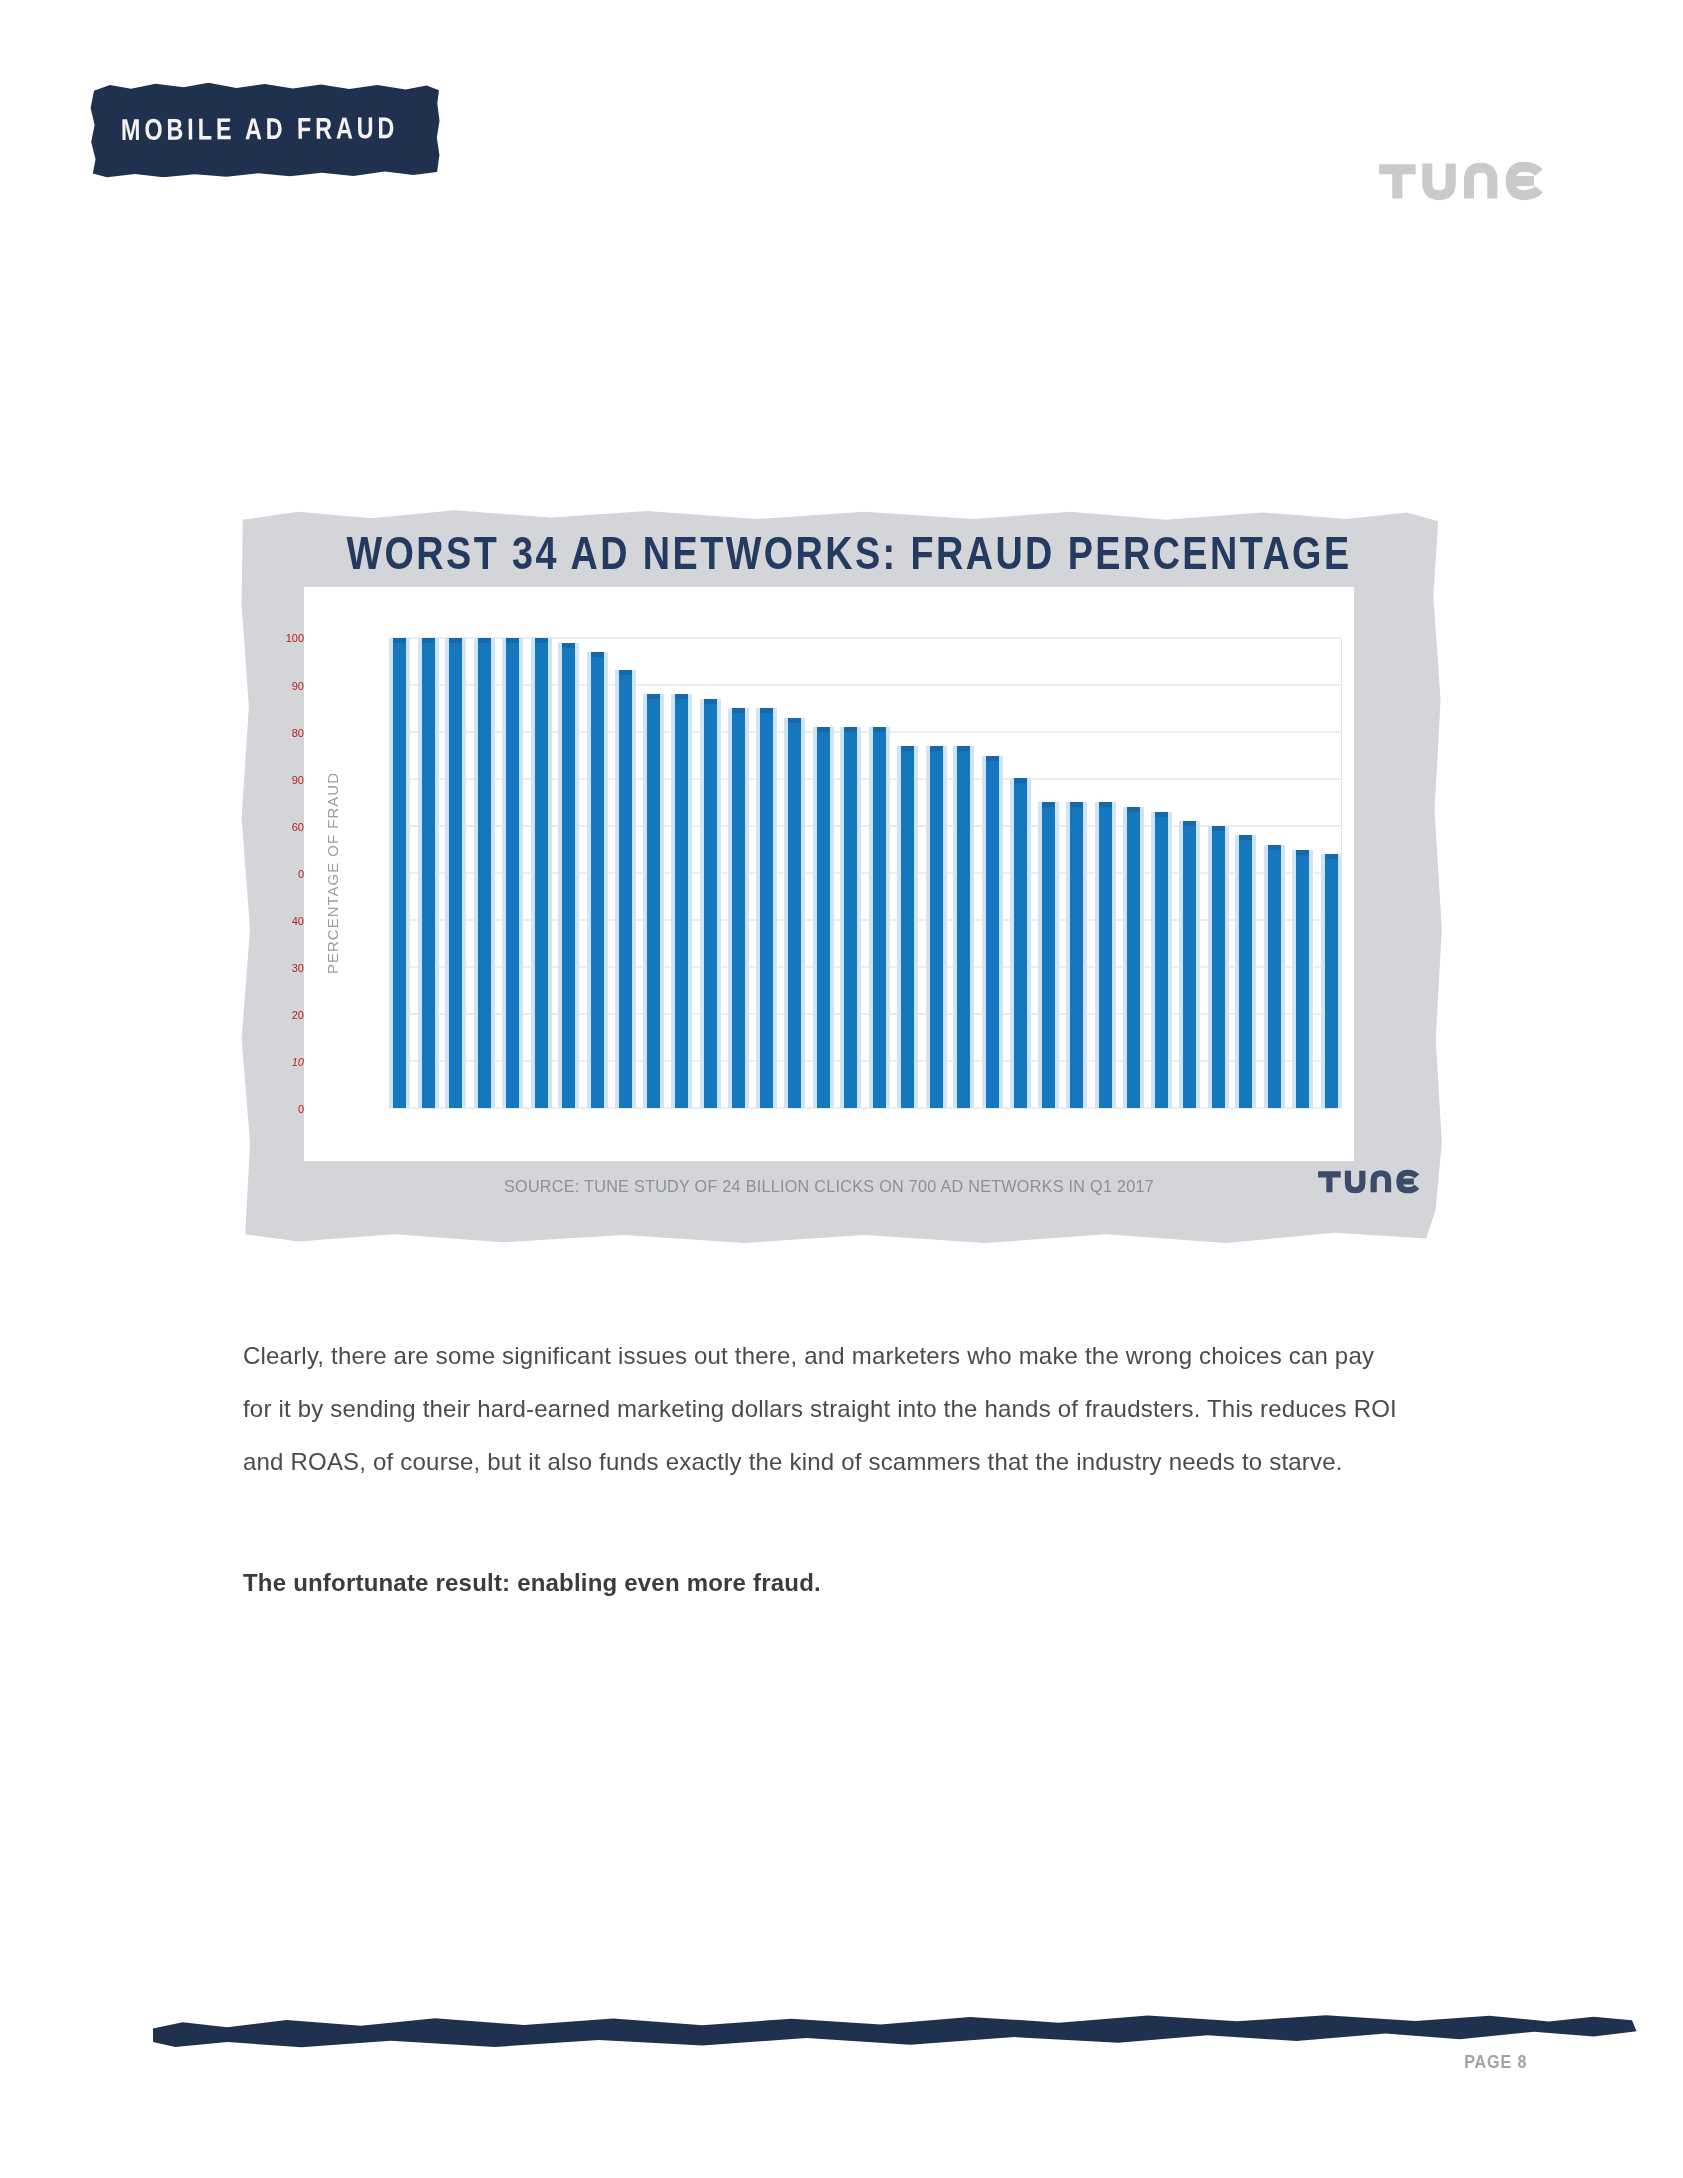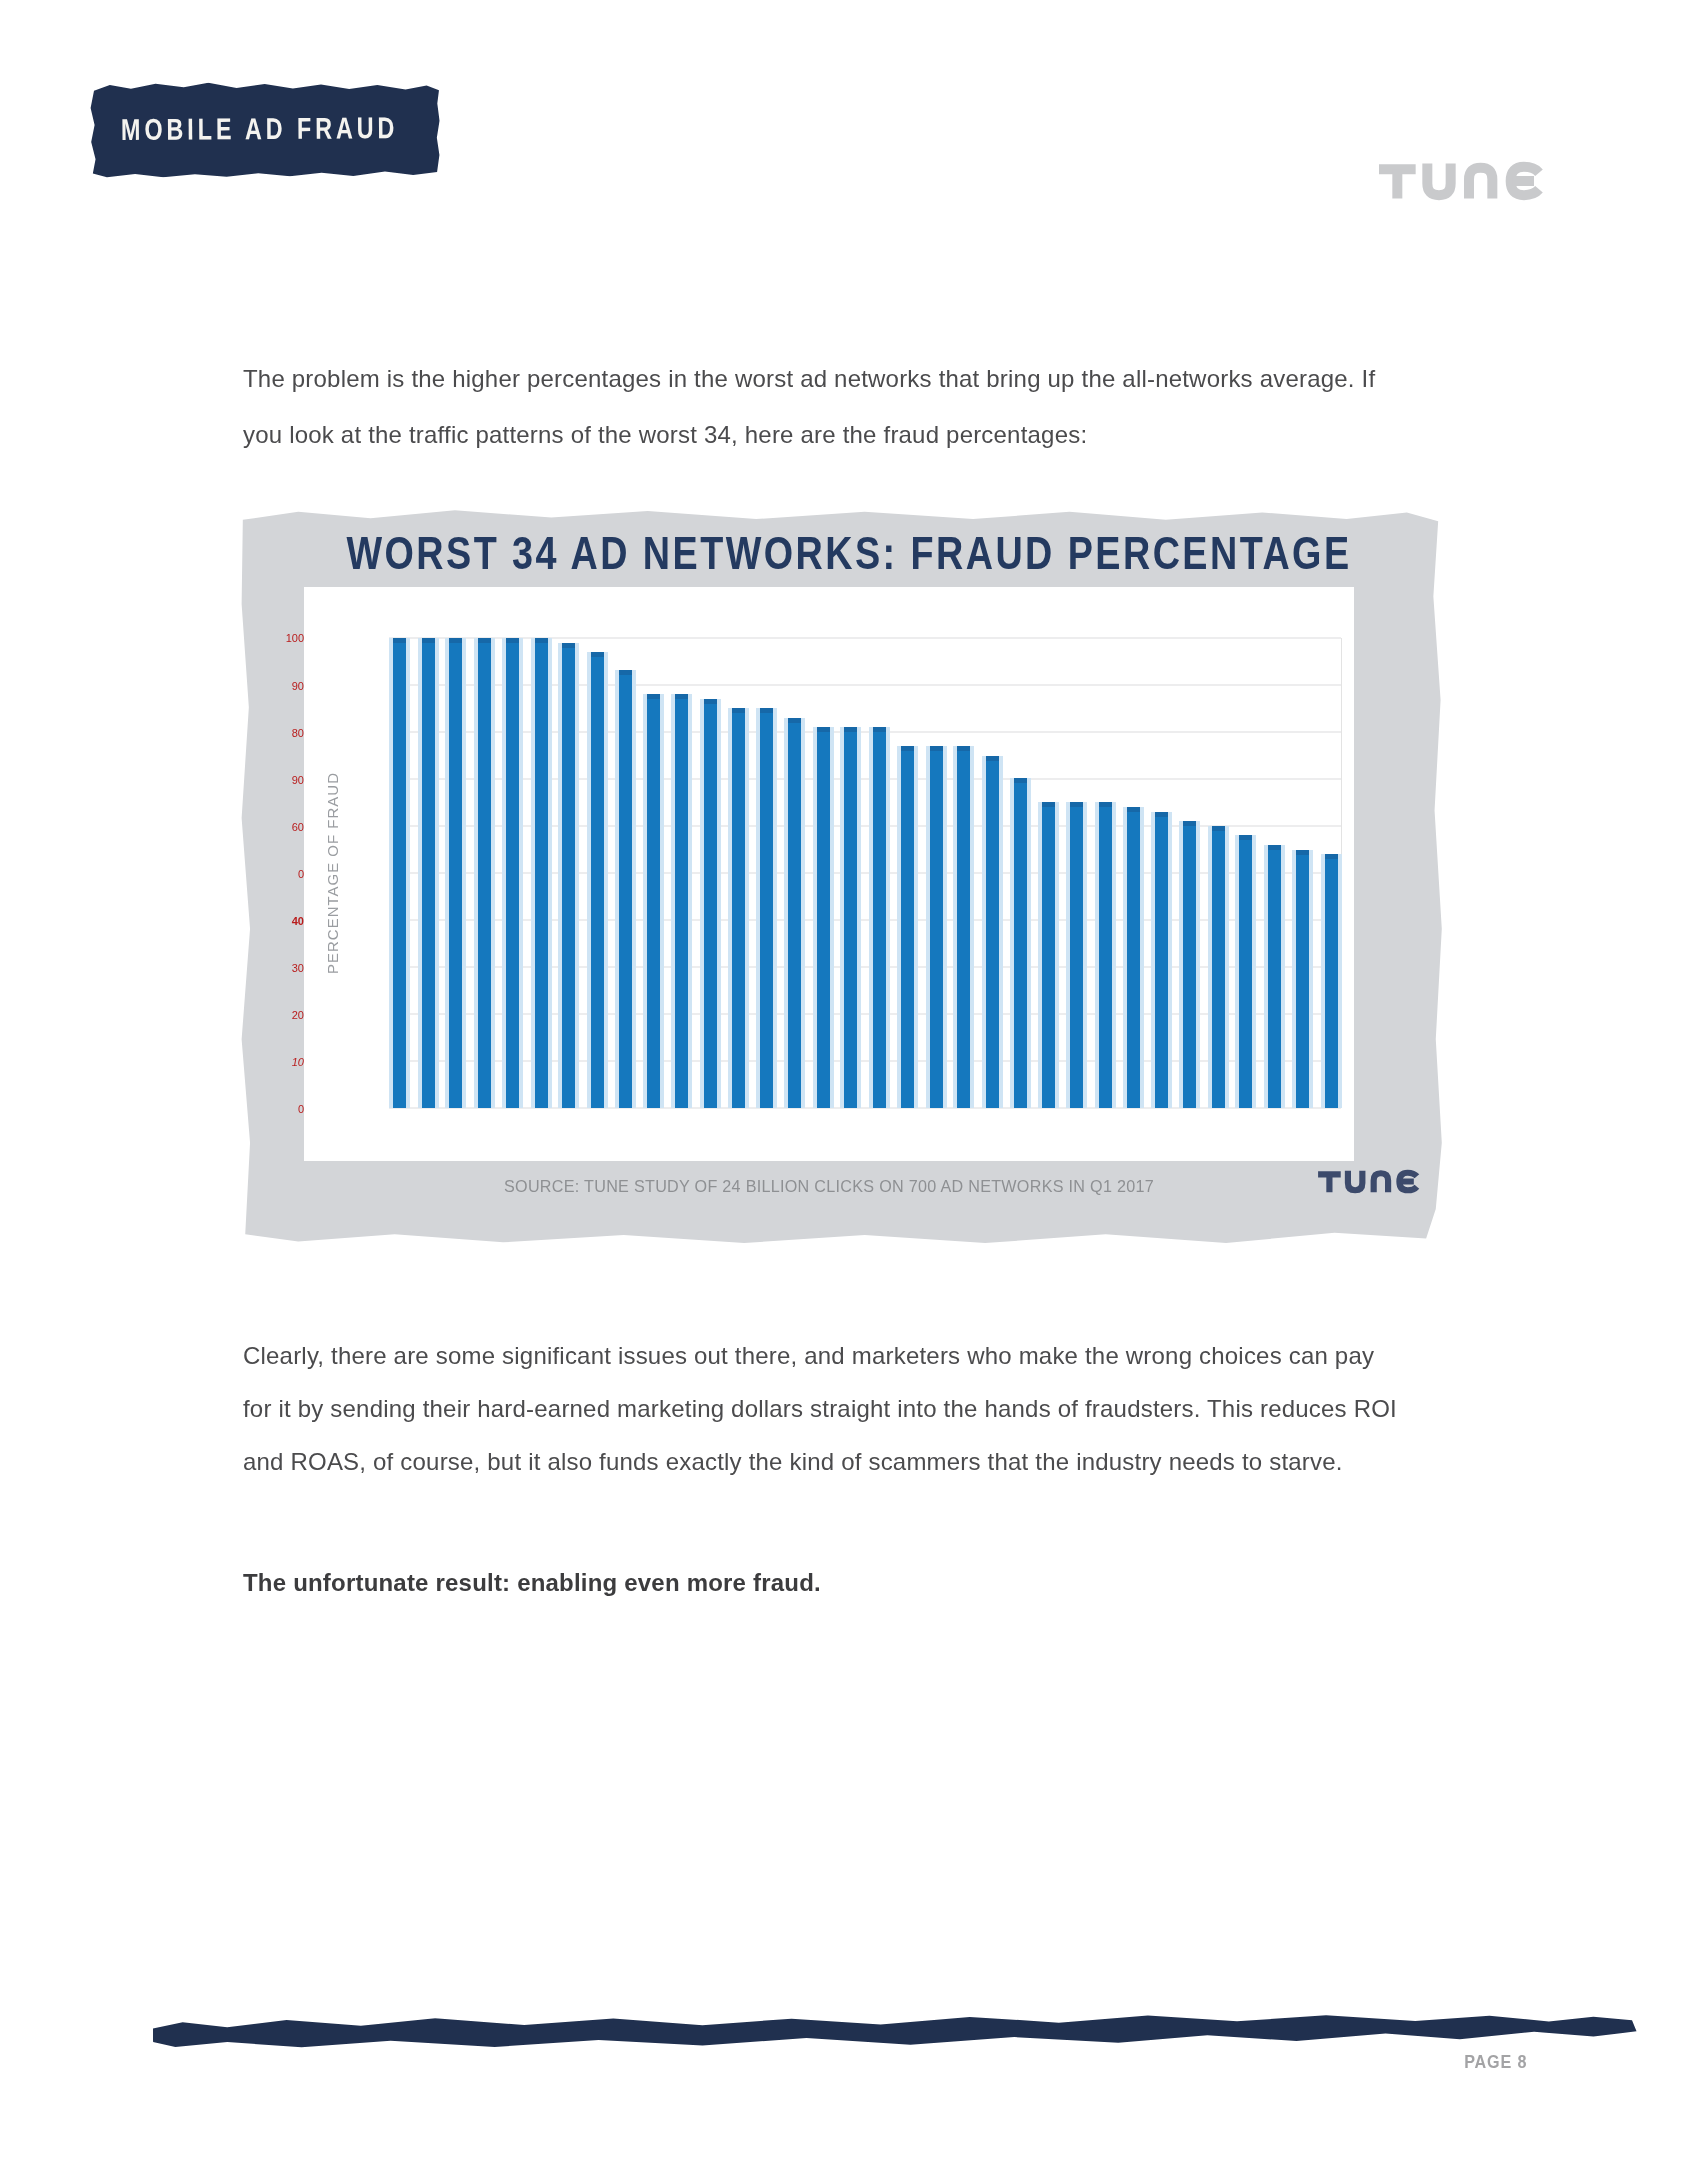--- a/index.html
+++ b/index.html
@@ -97,37 +97,36 @@
         <path d="M6,9 H50"></path>
           <path d="M28,9 V44"></path>
         <path d="M64,2 V26 Q64,40 78,40 Q92,40 92,26 V2"></path>
         <path d="M114,44 V21 Q114,7 128,7 Q142,7 142,21 V44"></path>
         <path d="M198,13 Q192,6 180,6 Q164,6 164,23 Q164,40 180,40 Q192,40 198,33"></path>
         <path d="M166,23 H192"></path>
       </g>
     </svg>
   </div>
 
-  <p class="para para1">The problem is the higher percentages in the worst ad networks that bring up the all-networks average. If you look at the traffic patterns of the worst 34, here are the fraud percentages:</p>
 
   <div class="chart-panel">
     <div class="chart-title">WORST 34 AD NETWORKS: FRAUD PERCENTAGE</div>
 
     <div class="plot">
       <div class="y-axis-title">
         <span>PERCENTAGE OF FRAUD</span>
       </div>
       <div class="y-ticks" id="y-ticks">
           <div class="y-tick" style="top: 51px;">100</div>
           <div class="y-tick" style="top: 99px;">90</div>
           <div class="y-tick" style="top: 146px;">80</div>
           <div class="y-tick" style="top: 193px;">90</div>
           <div class="y-tick" style="top: 240px;">60</div>
           <div class="y-tick" style="top: 287px;">0</div>
-          <div class="y-tick" style="top: 334px; font-weight: bold;">40</div>
+          <div class="y-tick" style="top: 334px;">40</div>
           <div class="y-tick" style="top: 381px;">30</div>
           <div class="y-tick" style="top: 428px;">20</div>
           <div class="y-tick" style="top: 475px; font-style: italic;">10</div>
           <div class="y-tick" style="top: 522px;">0</div>
         </div>
       <div class="plot-area" id="plot-area">
           <div class="gridline" style="top: -1px;"></div>
           <div class="gridline" style="top: 46px;"></div>
           <div class="gridline" style="top: 93px;"></div>
           <div class="gridline" style="top: 140px;"></div>

